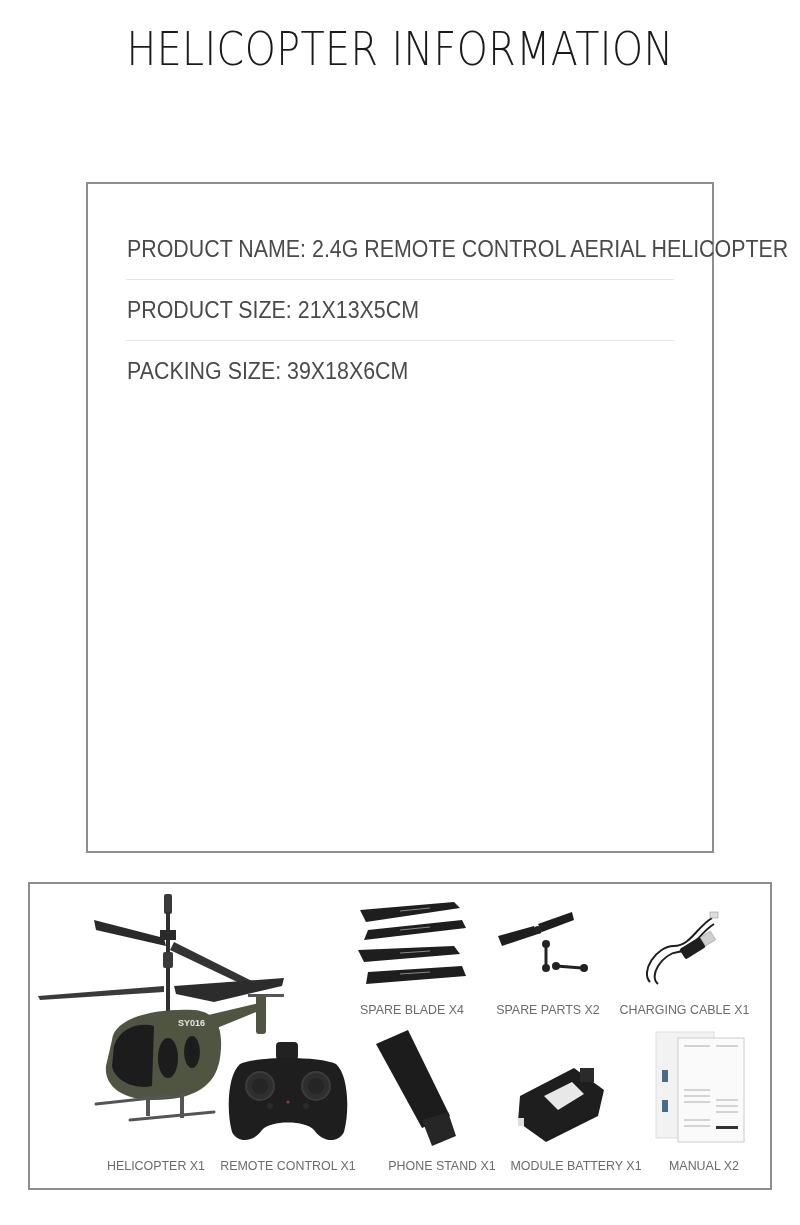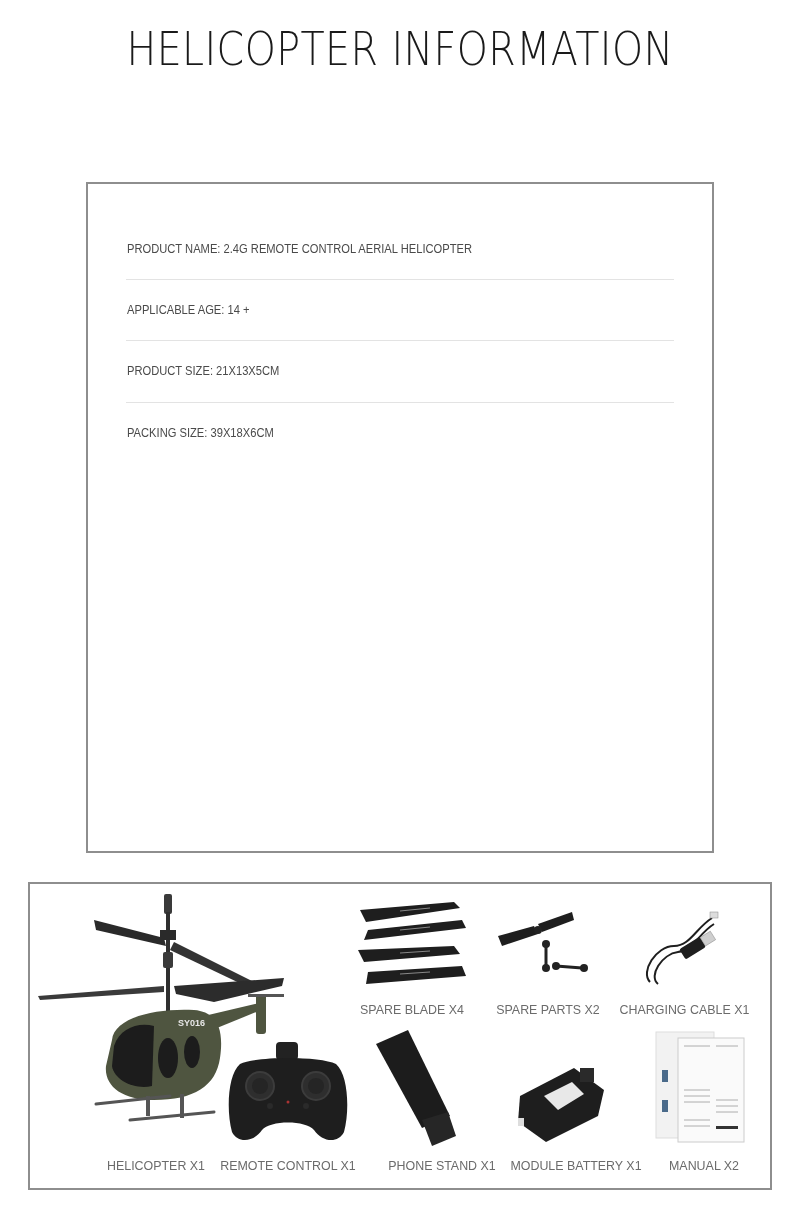--- a/index.html
+++ b/index.html
@@ -15,21 +15,21 @@
   }
 
   .spec-frame {
     position: absolute; left: 86px; top: 182px; width: 628px; height: 671px;
     border: 2px solid #8e8e8e; background: #fff;
   }
   .spec-list { position: absolute; left: 38px; top: 35px; width: 548px; }
   .spec-row {
     height: 61.2px; display: flex; align-items: center;
     border-bottom: 1.5px solid #e3e3e3;
-    font-size: 12px; color: #4a4a4a; white-space: nowrap;
+    font-size: 23px; color: #4a4a4a; white-space: nowrap;
     padding-left: 1px;
   }
   .spec-row:last-child { border-bottom: none; text-align: center; }
   .spec-row .txt { display: inline-block; transform: scaleX(0.93); transform-origin: left center; }
 
   .acc-frame {
     position: absolute; left: 28px; top: 882px; width: 744px; height: 308px;
     border: 2px solid #8e8e8e; background: #fff;
   }
   .acc-label {
@@ -40,23 +40,20 @@
 </style>
 </head>
 <body>
 
 <div class="page-title">HELICOPTER INFORMATION</div>
 
 <div class="spec-frame">
   <div class="spec-list">
     <div class="spec-row">
         <span class="txt">PRODUCT NAME: 2.4G REMOTE CONTROL AERIAL HELICOPTER</span>
-      </div>
-    <div class="spec-row">
-        <span class="txt">APPLICABLE AGE: 14 +</span>
       </div>
     <div class="spec-row">
         <span class="txt">PRODUCT SIZE: 21X13X5CM</span>
       </div>
     <div class="spec-row">
         <span class="txt">PACKING SIZE: 39X18X6CM</span>
       </div>
   </div>
 </div>
 

